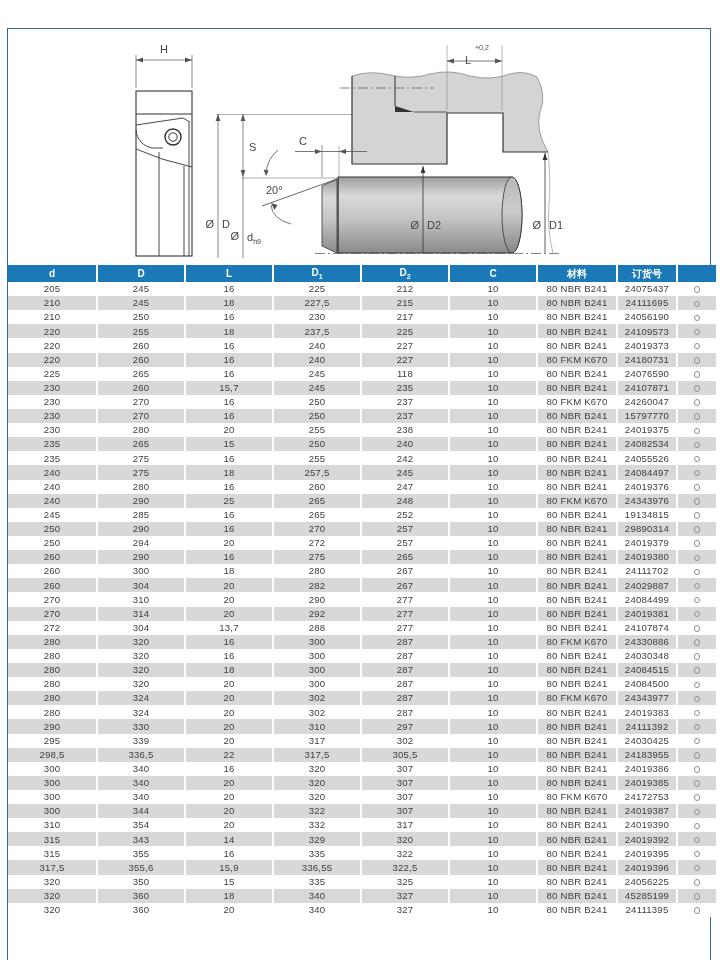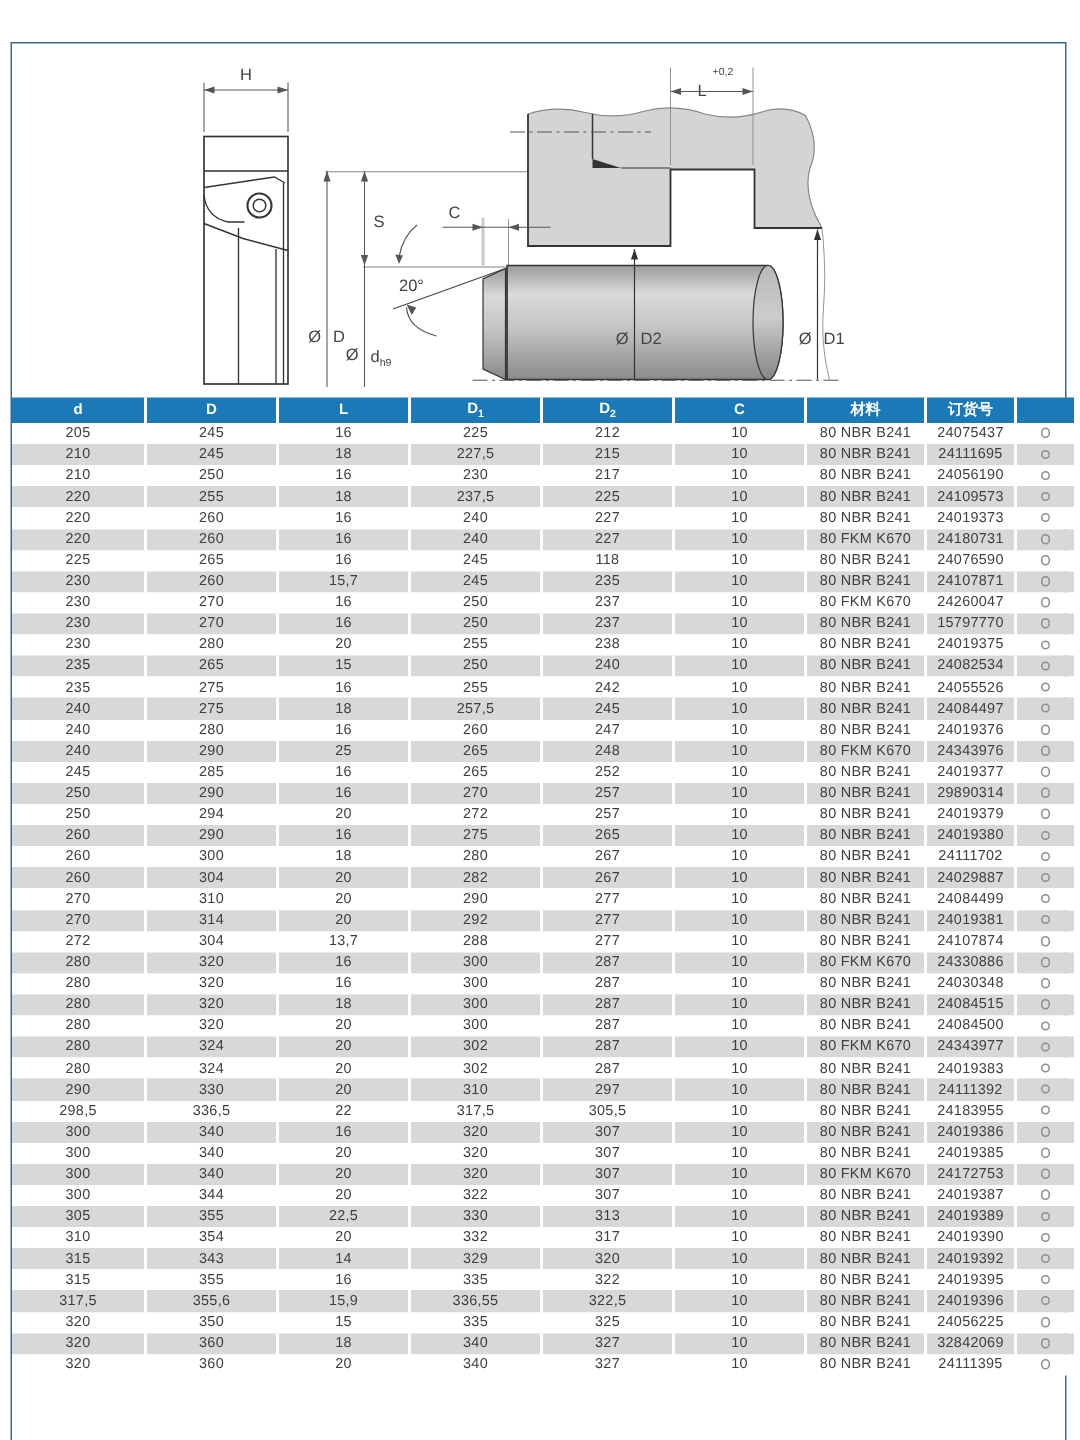--- a/index.html
+++ b/index.html
@@ -366,21 +366,21 @@
         <td><span class="ring"></span></td>
       </tr>
       <tr>
         <td>245</td>
         <td>285</td>
         <td>16</td>
         <td>265</td>
         <td>252</td>
         <td>10</td>
         <td>80 NBR B241</td>
-        <td>24019377</td>
+        <td>19134815</td>
         <td><span class="ring"></span></td>
       </tr>
       <tr>
         <td>250</td>
         <td>290</td>
         <td>16</td>
         <td>270</td>
         <td>257</td>
         <td>10</td>
         <td>80 NBR B241</td>
@@ -535,20 +535,31 @@
         <td>330</td>
         <td>20</td>
         <td>310</td>
         <td>297</td>
         <td>10</td>
         <td>80 NBR B241</td>
         <td>24111392</td>
         <td><span class="ring"></span></td>
       </tr>
       <tr>
+        <td>295</td>
+        <td>339</td>
+        <td>20</td>
+        <td>317</td>
+        <td>302</td>
+        <td>10</td>
+        <td>80 NBR B241</td>
+        <td>24030425</td>
+        <td><span class="ring"></span></td>
+      </tr>
+      <tr>
         <td>298,5</td>
         <td>336,5</td>
         <td>22</td>
         <td>317,5</td>
         <td>305,5</td>
         <td>10</td>
         <td>80 NBR B241</td>
         <td>24183955</td>
         <td><span class="ring"></span></td>
       </tr>
@@ -590,31 +601,20 @@
         <td>344</td>
         <td>20</td>
         <td>322</td>
         <td>307</td>
         <td>10</td>
         <td>80 NBR B241</td>
         <td>24019387</td>
         <td><span class="ring"></span></td>
       </tr>
       <tr>
-        <td>305</td>
-        <td>355</td>
-        <td>22,5</td>
-        <td>330</td>
-        <td>313</td>
-        <td>10</td>
-        <td>80 NBR B241</td>
-        <td>24019389</td>
-        <td><span class="ring"></span></td>
-      </tr>
-      <tr>
         <td>310</td>
         <td>354</td>
         <td>20</td>
         <td>332</td>
         <td>317</td>
         <td>10</td>
         <td>80 NBR B241</td>
         <td>24019390</td>
         <td><span class="ring"></span></td>
       </tr>
@@ -663,21 +663,21 @@
         <td><span class="ring"></span></td>
       </tr>
       <tr>
         <td>320</td>
         <td>360</td>
         <td>18</td>
         <td>340</td>
         <td>327</td>
         <td>10</td>
         <td>80 NBR B241</td>
-        <td>32842069</td>
+        <td>45285199</td>
         <td><span class="ring"></span></td>
       </tr>
       <tr>
         <td>320</td>
         <td>360</td>
         <td>20</td>
         <td>340</td>
         <td>327</td>
         <td>10</td>
         <td>80 NBR B241</td>

